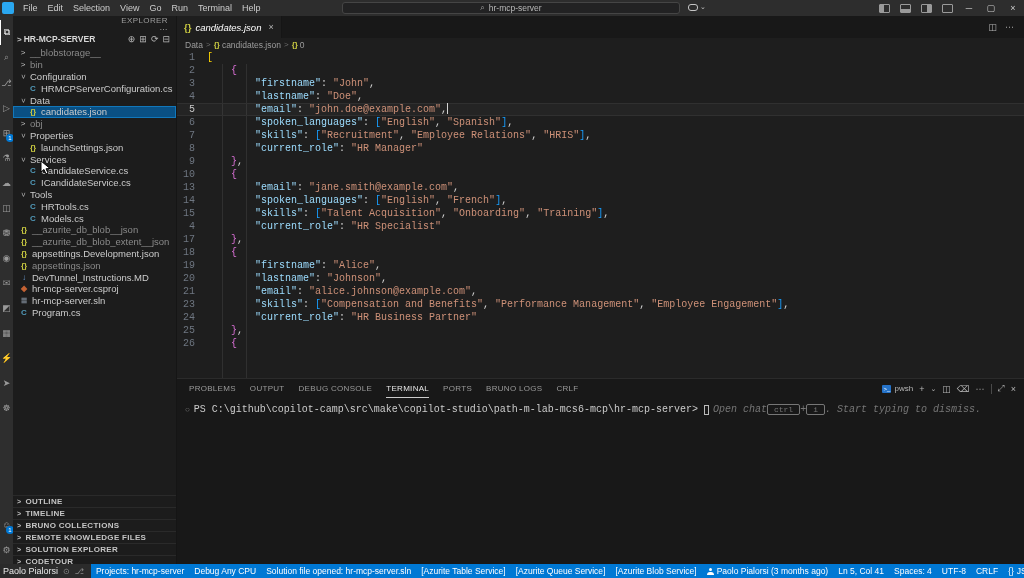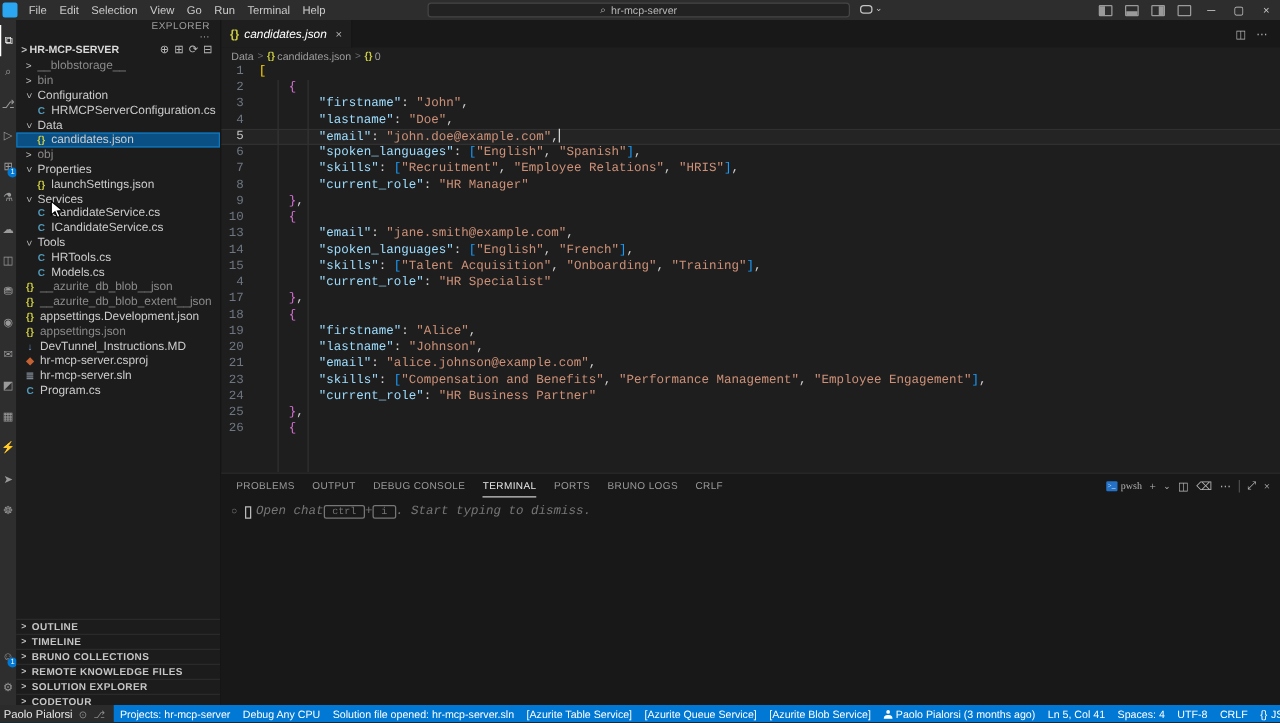--- a/index.html
+++ b/index.html
@@ -102,21 +102,21 @@
   .minimap { position:absolute; right:9px; top:1px; width:56px; z-index:2; }
   .mm-row { height:1.6px; margin-bottom:.5px; white-space:nowrap; overflow:hidden; }
 
   
   .panel { height:186px; flex:none; background:#181818; border-top:1px solid #2b2b2b; position:relative; }
   .panel-tabs { height:19px; display:flex; align-items:center; padding-left:12px; gap:14px;
     font-size:8px; color:#9a9a9a; letter-spacing:.3px; }
   .panel-tab { height:19px; line-height:19px; cursor:pointer; }
   .panel-tab.active { color:#e7e7e7; border-bottom:1px solid #cccccc; }
   .panel-actions { position:absolute; right:8px; top:0; height:19px; display:flex; align-items:center;
-    gap:6px; color:#b5b5b5; font-size:9px;font-family:Liberation Serif, serif; }
+    gap:6px; color:#b5b5b5; font-size:9px; }
   .panel-actions .shell { display:flex; align-items:center; gap:3px; font-size:8px; }
   .shell-ico { width:9px; height:8px; background:#2472c8; border-radius:1px; color:#fff; font-size:6px;
     line-height:8px; text-align:center; }
   .pa-sep { width:1px; height:10px; background:#4a4a4a; }
   .term-line { font-family:"Liberation Mono", monospace; font-size:10px; color:#cccccc;
     padding:6px 0 0 8px; display:flex; align-items:center; gap:4px; white-space:nowrap; }
   .cmd-circle { color:#7a7a7a; font-size:8px; }
   .term-cursor { display:inline-block; width:5px; height:10px; border:1px solid #bbbbbb; margin-left:2px; }
   .ghost { color:#767676; font-style:italic; display:flex; align-items:center; gap:0; }
   .keycap { border:1px solid #767676; border-radius:2px; padding:0 6px; font-size:8px;
@@ -517,20 +517,21 @@
           <span style="font-size:7px;">⌄</span>
           <span>◫</span>
           <span>⌫</span>
           <span>⋯</span>
           <span class="pa-sep"></span>
           <span>⤢</span>
           <span>×</span>
         </div>
         <div class="term-line">
           <span class="cmd-circle">○</span>
+          <span>PS C:\github\copilot-camp\src\make\copilot-studio\path-m-lab-mcs6-mcp\hr-mcp-server&gt;</span>
           <span class="term-cursor"></span>
           <span class="ghost">
             <span>Open chat</span>
             <span class="keycap">ctrl</span>
             <span>+</span>
             <span class="keycap">i</span>
             <span>. Start typing to dismiss.</span>
           </span>
         </div>
       </div>

